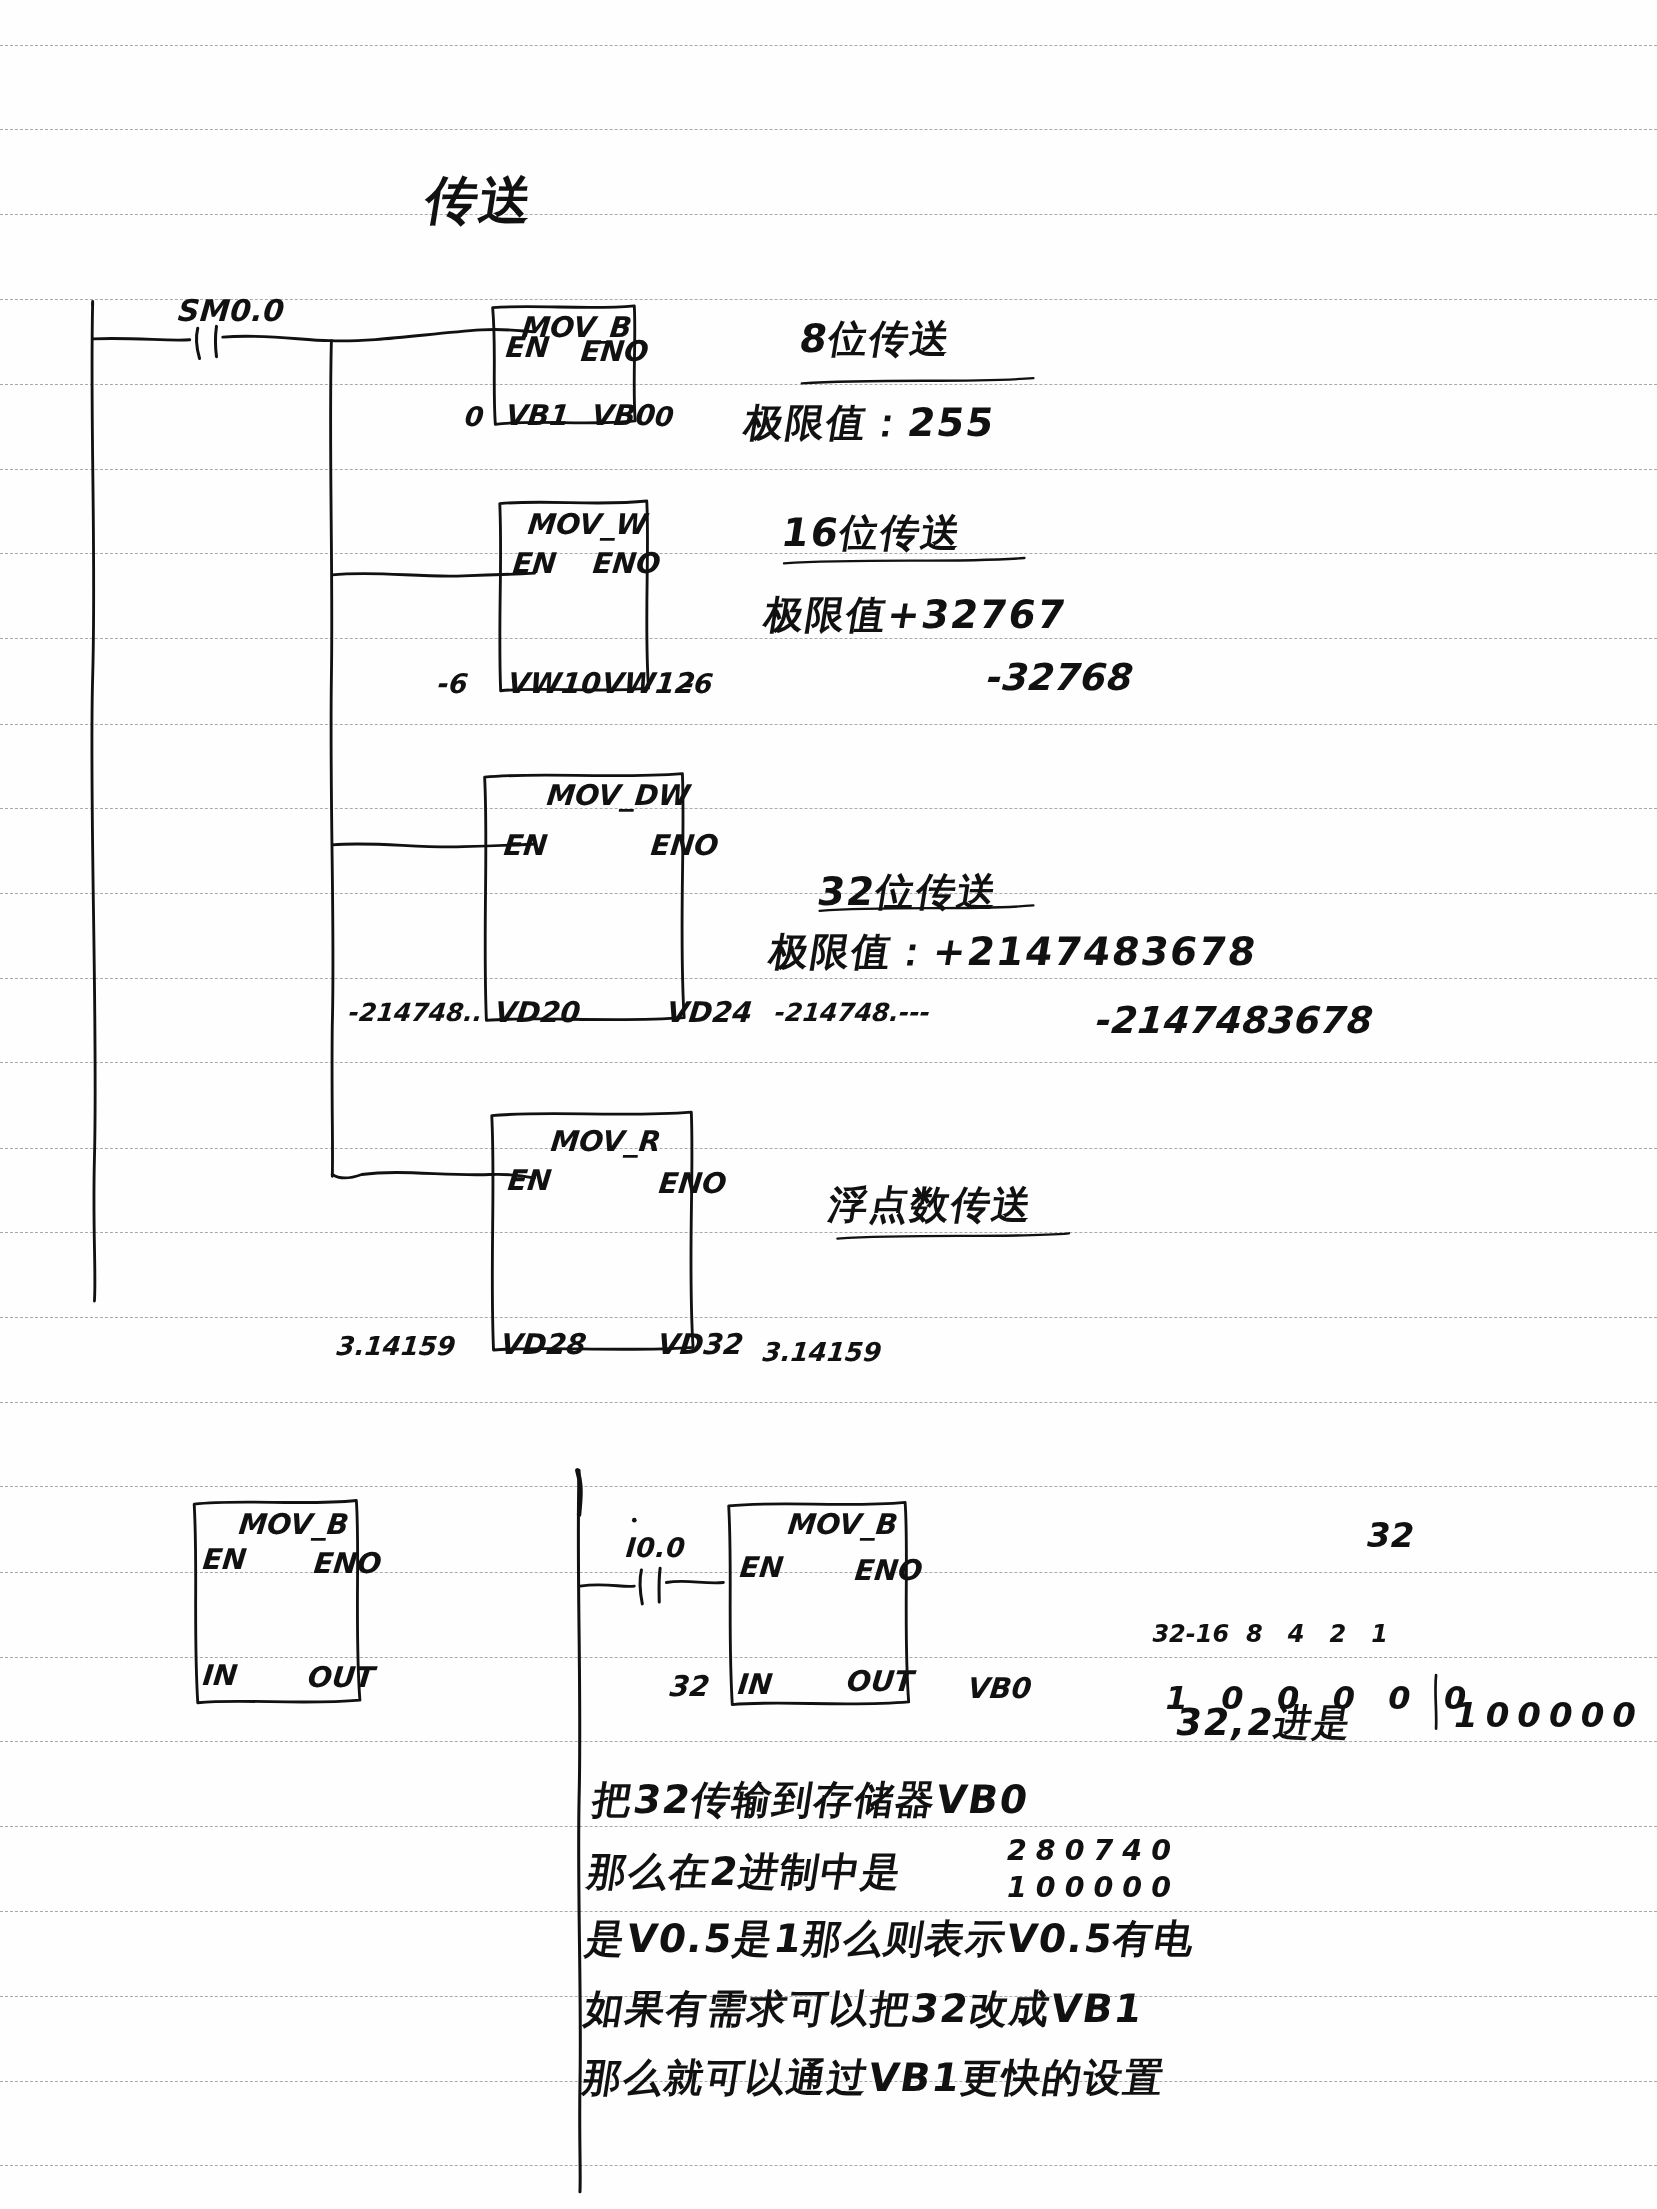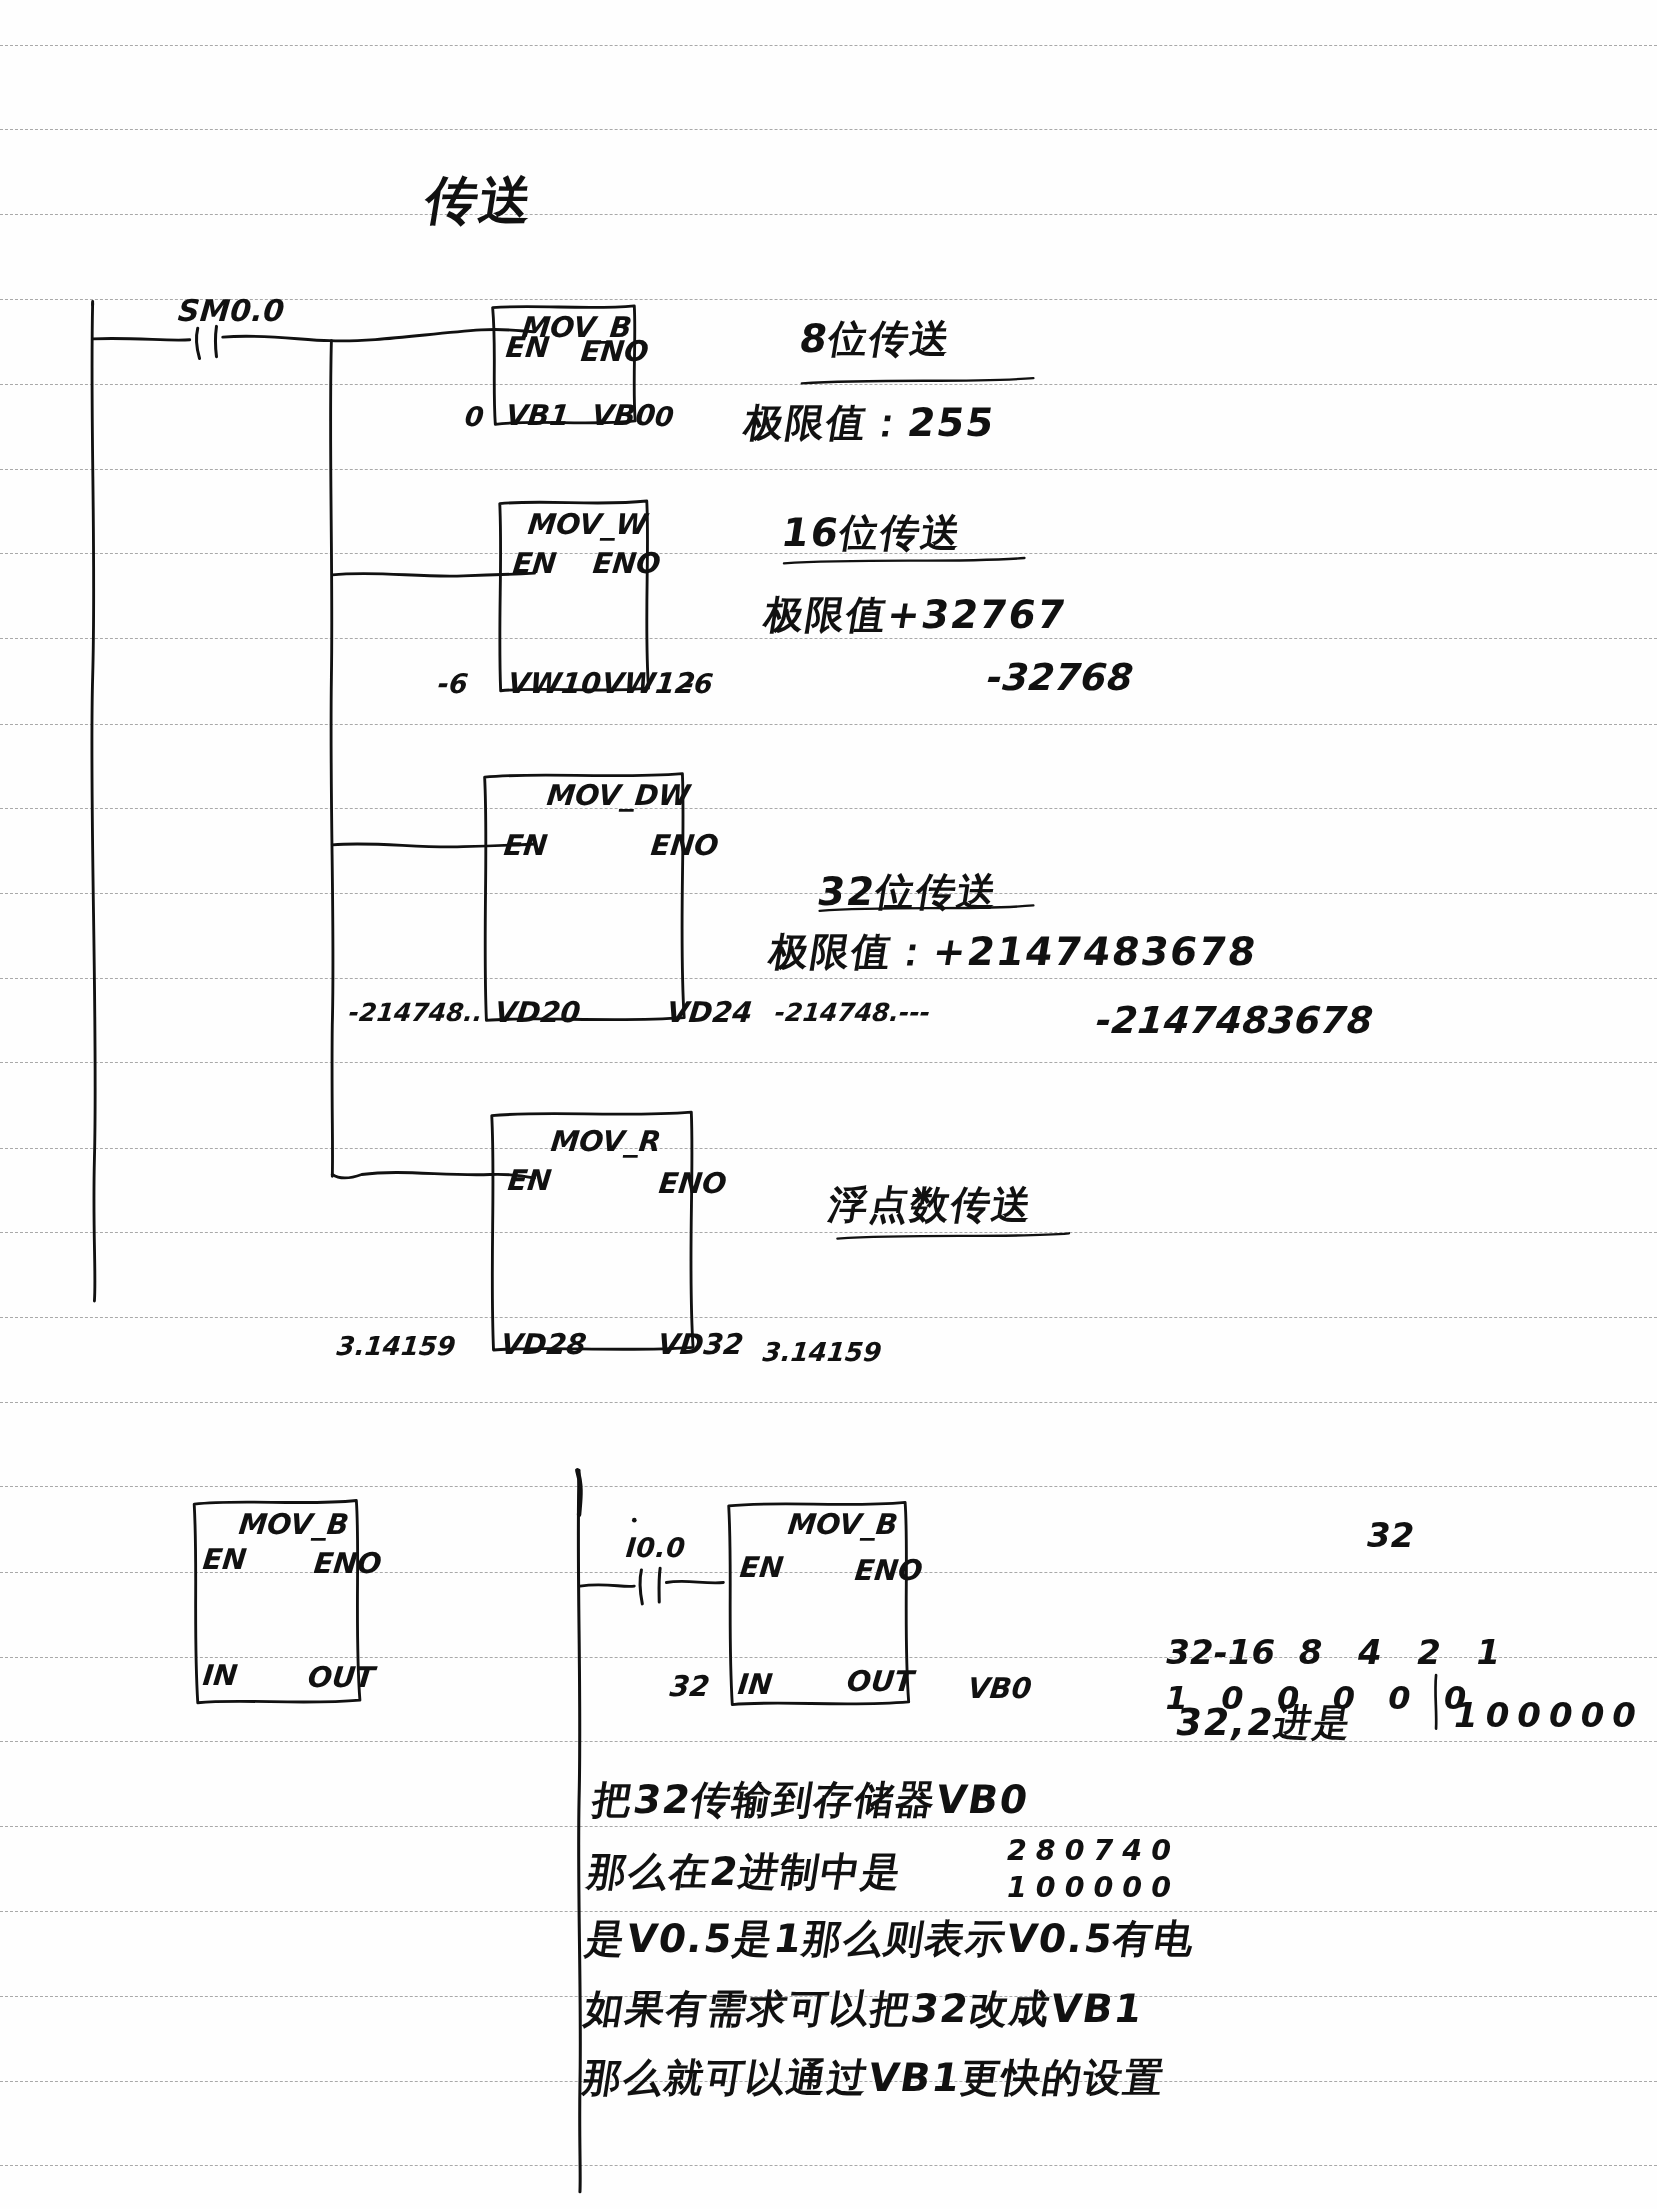--- a/index.html
+++ b/index.html
@@ -258,21 +258,21 @@
     <div class="pin" style="left:740px; top:1551px; font-size:28.5px;">EN</div>
     <div class="pin" style="left:855px; top:1554px; font-size:28.5px;">ENO</div>
     <div class="pin" style="left:738px; top:1668px; font-size:28.5px;">IN</div>
     <div class="pin" style="left:847px; top:1665px; font-size:28.5px;">OUT</div>
   </div>
   <div class="sideval" style="left:670px; top:1670px; font-size:28.5px;">32</div>
   <div class="sideval" style="left:968px; top:1672px; font-size:28.5px;">VB0</div>
 
   <div class="bitrow" style="left:1367px; top:1515px; font-size:34px;">32</div>
 
-  <div class="bitrow" style="left:1119px; top:1592px; font-size:34px; letter-spacing:0;">
+  <div class="bitrow" style="left:1119px; top:1592px; font-size:24px; letter-spacing:0;">
     <span>32</span><span>-</span><span>16</span><span>  </span><span>8</span><span>   </span><span>4</span><span>   </span><span>2</span><span>   </span><span>1</span>
   </div>
 
   <div class="bitrow" style="left:1121px; top:1641px; font-size:32px; letter-spacing:0;">
     <span>1</span><span>   </span><span>0</span><span>   </span><span>0</span><span>   </span><span>0</span><span>   </span><span>0</span><span>   </span><span>0</span>
   </div>
 
   <div class="hw cn" style="left:1176px; top:1704px; font-size:37px;">32,2进是</div>
   <div class="bitrow" style="left:1454px; top:1695px; font-size:34px; letter-spacing:8px;">100000</div>
 

